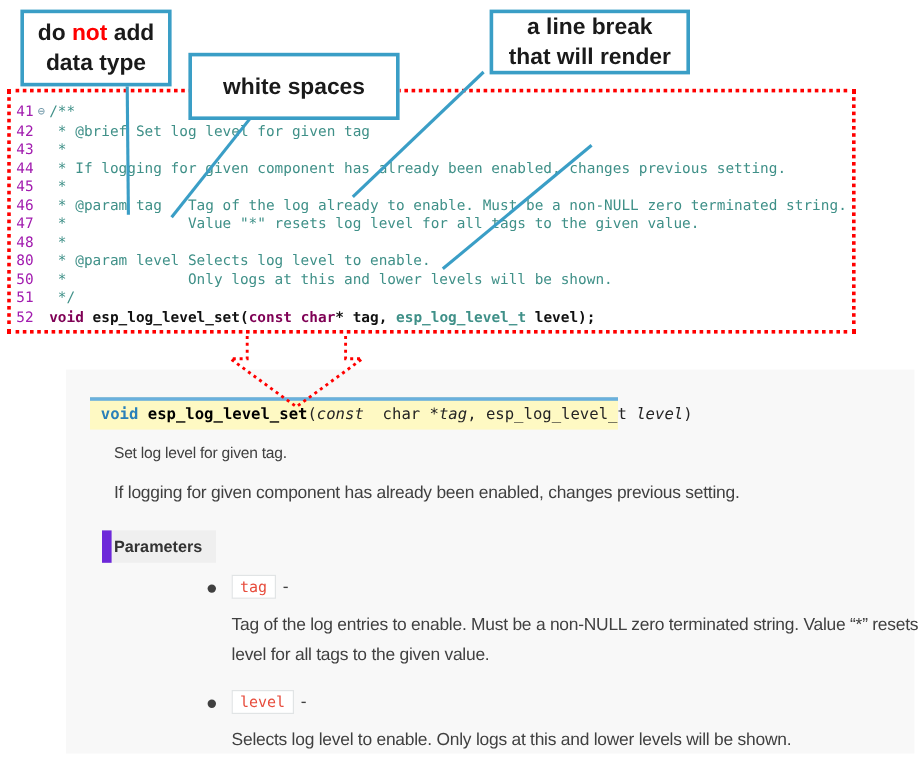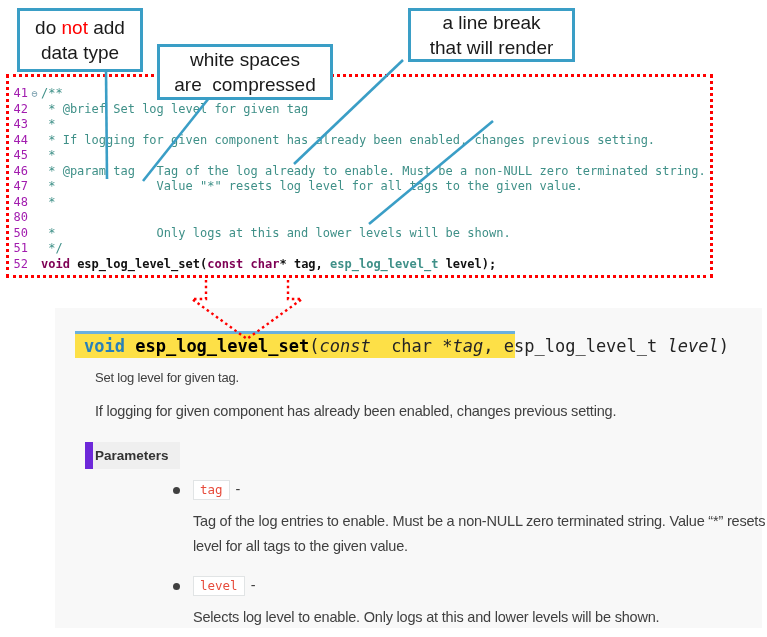--- a/index.html
+++ b/index.html
@@ -19,34 +19,34 @@
   .tok-kw{color:#7F0055;font-weight:bold;}
   .tok-ty{color:#3F9088;font-weight:bold;}
   .tok-pl{color:#111;font-weight:bold;}
 
   
   #overlay{position:absolute;left:0;top:0;width:767px;height:637px;z-index:5;pointer-events:none;}
 
   
   .callout{position:absolute;box-sizing:border-box;background:#fff;border:3px solid #3A9EC6;
            display:flex;flex-direction:column;justify-content:center;align-items:center;
-           text-align:right;font-size:19px;line-height:25px;color:#1a1a1a;z-index:10;}
+           text-align:right;font-size:19px;line-height:25px;color:#1a1a1a;z-index:10;font-weight:bold;}
   .callout div{white-space:pre;}
   .callout .red{color:#ff0000;}
   #callout-1{left:17px;top:8px;width:126px;height:64px;}
   #callout-2{left:157px;top:44px;width:176px;height:56px;}
   #callout-3{left:408px;top:8px;width:167px;height:54px;}
   #callout-4{left:408px;top:66px;width:167px;height:56px;}
 
   
   #docs{position:absolute;left:55px;top:308px;width:707px;height:320px;background:#f8f8f8;z-index:2;}
-  #sig{position:absolute;left:20px;top:23px;width:431px;height:24px;background:#fde047;
+  #sig{position:absolute;left:20px;top:23px;width:431px;height:24px;background:#fef9c3;
        border-top:3px solid #6AB0DE;padding-left:9px;
        font-family:"DejaVu Sans Mono","Liberation Mono",monospace;
-       font-size:17px;line-height:24px;color:#242424;white-space:pre;}
+       font-size:13px;line-height:24px;color:#242424;white-space:pre;}
   .sg-kw{color:#2980B9;font-weight:bold;}
   .sg-fn{color:#000;font-weight:bold;}
   .sg-it{font-style:italic;}
   #brief{position:absolute;left:40px;top:62px;font-size:13px;letter-spacing:-0.2px;color:#404040;}
   #desc{position:absolute;left:40px;top:95px;font-size:14.5px;letter-spacing:-0.2px;color:#404040;}
   #params-hdr{position:absolute;left:30px;top:134px;display:inline-block;background:#efefef;
               border-left:8px solid #6d28d9;padding:6px 11px 6px 2px;font-weight:bold;
               font-size:13.5px;color:#333;}
   #params-list{position:absolute;left:118px;top:172px;width:615px;margin:0;padding:0;}
   .param-li{list-style:none;position:relative;padding-left:20px;margin-bottom:17px;}
@@ -66,42 +66,41 @@
   <div id="code-rect">
     <div id="code-lines">
         <div class="cl"><span class="ln">41</span><span class="fold">⊖</span><span><span class="tok-cm">/**</span></span></div>
         <div class="cl"><span class="ln">42</span><span class="fold"></span><span><span class="tok-cm"> * @brief Set log level for given tag</span></span></div>
         <div class="cl"><span class="ln">43</span><span class="fold"></span><span><span class="tok-cm"> *</span></span></div>
         <div class="cl"><span class="ln">44</span><span class="fold"></span><span><span class="tok-cm"> * If logging for given component has already been enabled, changes previous setting.</span></span></div>
         <div class="cl"><span class="ln">45</span><span class="fold"></span><span><span class="tok-cm"> *</span></span></div>
         <div class="cl"><span class="ln">46</span><span class="fold"></span><span><span class="tok-cm"> * @param tag   Tag of the log already to enable. Must be a non-NULL zero terminated string.</span></span></div>
         <div class="cl"><span class="ln">47</span><span class="fold"></span><span><span class="tok-cm"> *              Value "*" resets log level for all tags to the given value.</span></span></div>
         <div class="cl"><span class="ln">48</span><span class="fold"></span><span><span class="tok-cm"> *</span></span></div>
-        <div class="cl"><span class="ln">80</span><span class="fold"></span></div>
+        <div class="cl"><span class="ln">80</span><span class="fold"></span><span><span class="tok-cm"> * @param level Selects log level to enable.</span></span></div>
         <div class="cl"><span class="ln">50</span><span class="fold"></span><span><span class="tok-cm"> *              Only logs at this and lower levels will be shown.</span></span></div>
         <div class="cl"><span class="ln">51</span><span class="fold"></span><span><span class="tok-cm"> */</span></span></div>
         <div class="cl"><span class="ln">52</span><span class="fold"></span><span><span class="tok-kw">void</span><span class="tok-pl"> esp_log_level_set(</span><span class="tok-kw">const</span><span class="tok-pl"> </span><span class="tok-kw">char</span><span class="tok-pl">* tag, </span><span class="tok-ty">esp_log_level_t</span><span class="tok-pl"> level);</span></span></div>
       </div>
   </div>
 
   <svg id="overlay" viewBox="0 0 767 637">
     <path d="M106 70 L107 179" stroke="#3A9EC6" stroke-width="2.6" fill="none"></path>
     <path d="M209 98 L143 181" stroke="#3A9EC6" stroke-width="2.6" fill="none"></path>
     <path d="M403 60 L294 164" stroke="#3A9EC6" stroke-width="2.6" fill="none"></path>
     <path d="M493 121 L369 224" stroke="#3A9EC6" stroke-width="2.6" fill="none"></path>
     <polyline points="206,280 206,299 192,299 247,339 302,299 288,299 288,280" stroke="#FF0000" stroke-width="2.4" stroke-dasharray="2.5 3.2" fill="none"></polyline>
   </svg>
 
   <div class="callout" id="callout-1">
       <div><span>do </span><span class="red">not</span><span> add</span></div>
       <div><span>data type</span></div>
     </div>
   <div class="callout" id="callout-2">
       <div><span>white spaces</span></div>
-      <div><span>are  compressed</span></div>
     </div>
   <div class="callout" id="callout-3">
       <div><span>a line break</span></div>
       <div><span>that will render</span></div>
     </div>
 
   <div id="docs">
     <div id="sig"><span class="sg-kw">void</span><span class="sg-pl"> </span><span class="sg-fn">esp_log_level_set</span><span class="sg-pl">(</span><span class="sg-it">const</span><span class="sg-pl">  </span><span class="sg-pl">char</span><span class="sg-pl"> *</span><span class="sg-it">tag</span><span class="sg-pl">, </span><span class="sg-pl">esp_log_level_t</span><span class="sg-pl"> </span><span class="sg-it">level</span><span class="sg-pl">)</span></div>
     <div id="brief">Set log level for given tag.</div>
     <div id="desc">If logging for given component has already been enabled, changes previous setting.</div>

